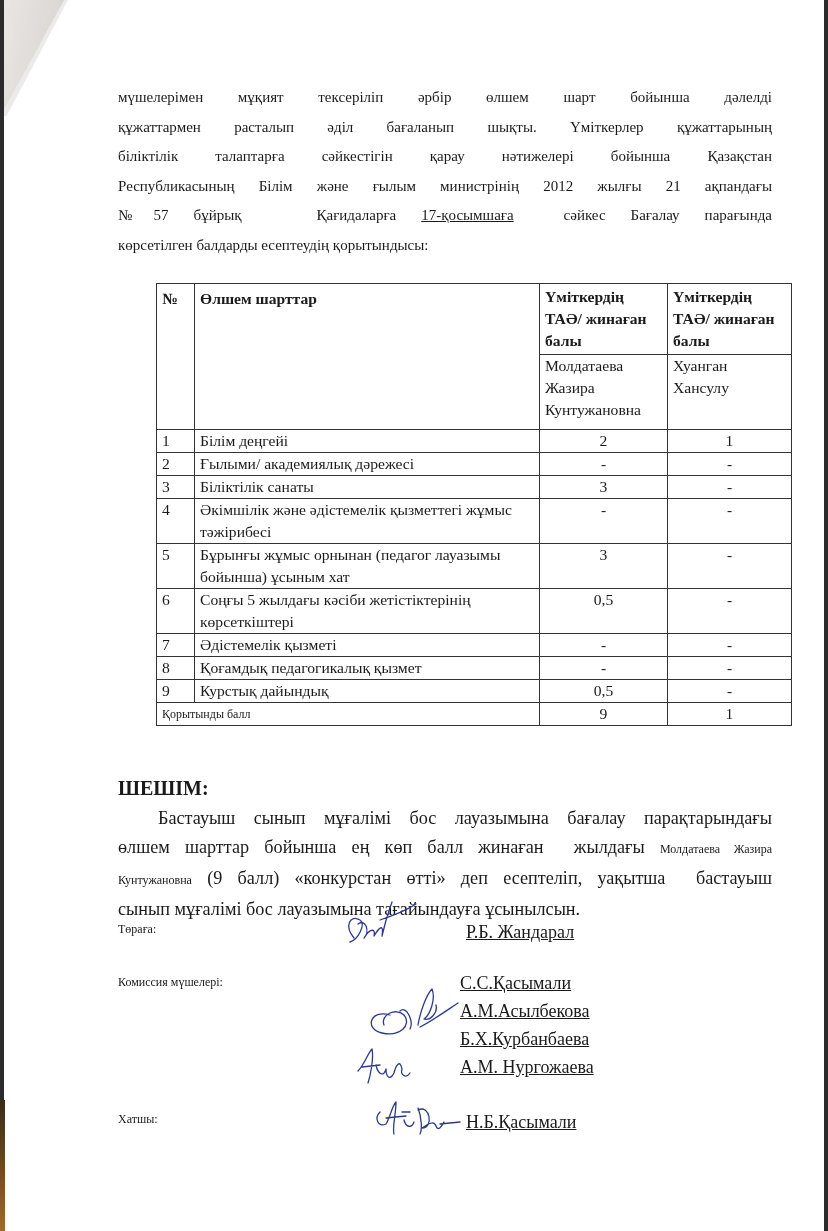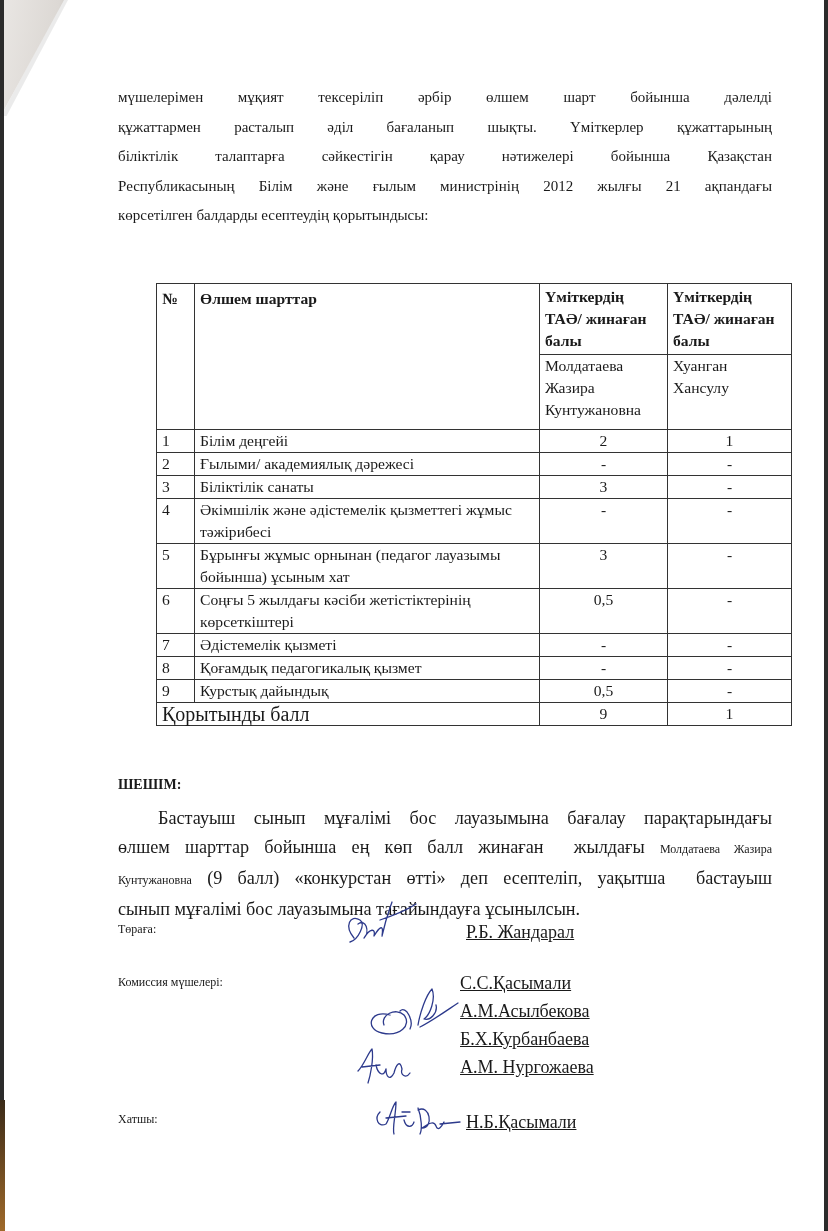--- a/index.html
+++ b/index.html
@@ -44,21 +44,21 @@
   .col-crit { width: 334px; }
   .col-a { width: 117px; }
   .col-b { width: 113px; }
   .center { text-align: center !important; }
   .bold { font-weight: bold; }
   .hdr-cand { padding-top: 2px !important; padding-bottom: 2px !important; }
   .hdr-name { height: 74px; }
   .just { text-align: justify; text-align-last: justify; }
 
   .decision-title {
-    position: absolute; left: 118px; top: 777px; font-size: 14px; font-weight: bold;
+    position: absolute; left: 118px; top: 777px; font-size: 20px; font-weight: bold;
   }
   .decision {
     position: absolute; left: 118px; top: 795px; width: 654px;
     font-size: 18.2px; line-height: 29px;
   }
   .decision .line { display: block; white-space: nowrap; text-align: justify; text-align-last: justify; }
   .decision .line.first { padding-left: 40px; }
   .decision .line.last { text-align-last: left; }
   .small { font-size: 12px; }
 
@@ -74,20 +74,21 @@
 <div class="edge-left-bottom"></div>
 <div class="edge-right"></div>
 <div class="fold-shadow"></div>
 <div class="fold"></div>
 
 <div class="para" style="top:83px;">
   <span class="line">мүшелерімен мұқият тексеріліп  әрбір өлшем шарт бойынша дәлелді</span>
   <span class="line">құжаттармен расталып әділ бағаланып шықты.  Үміткерлер құжаттарының</span>
   <span class="line">біліктілік талаптарға сәйкестігін қарау нәтижелері бойынша Қазақстан</span>
   <span class="line">Республикасының Білім және ғылым министрінің 2012 жылғы 21 ақпандағы</span>
+  <span class="line" style="white-space:pre;"><span>№57 бұйрық   Қағидаларға </span><span class="u">17-қосымшаға</span><span>  сәйкес Бағалау парағында</span></span>
   <span class="line last">көрсетілген балдарды есептеудің қорытындысы:</span>
 </div>
 
 <table class="results">
   <tbody>
       <tr>
     <th class="col-no" rowspan="2" style="padding-top:4px;">№</th>
     <th class="col-crit" rowspan="2" style="padding-top:4px;">Өлшем шарттар</th>
     <th class="col-a hdr-cand">Үміткердің ТАӘ/ жинаған балы</th>
     <th class="col-b hdr-cand">Үміткердің ТАӘ/ жинаған балы</th>
@@ -144,21 +145,21 @@
     <td class="center">-</td>
     <td class="center">-</td>
   </tr>
   <tr>
     <td class="bold">9</td>
     <td>Курстық дайындық</td>
     <td class="center">0,5</td>
     <td class="center">-</td>
   </tr>
   <tr>
-    <td colspan="2" class="bold" style="font-size:20px;">Қорытынды балл</td>
+    <td colspan="2" class="bold" style="font-size:12px;">Қорытынды балл</td>
     <td class="center bold">9</td>
     <td class="center bold">1</td>
   </tr>
 </tbody>
   </table>
 
 <div class="decision-title">ШЕШІМ:</div>
 <div class="decision" style="top:804px;">
   <span class="line first">Бастауыш сынып мұғалімі бос лауазымына  бағалау парақтарындағы</span>
   <span class="line" style="white-space:pre;"><span>өлшем шарттар бойынша ең көп балл жинаған  жылдағы </span><span class="small">Молдатаева Жазира</span></span>

